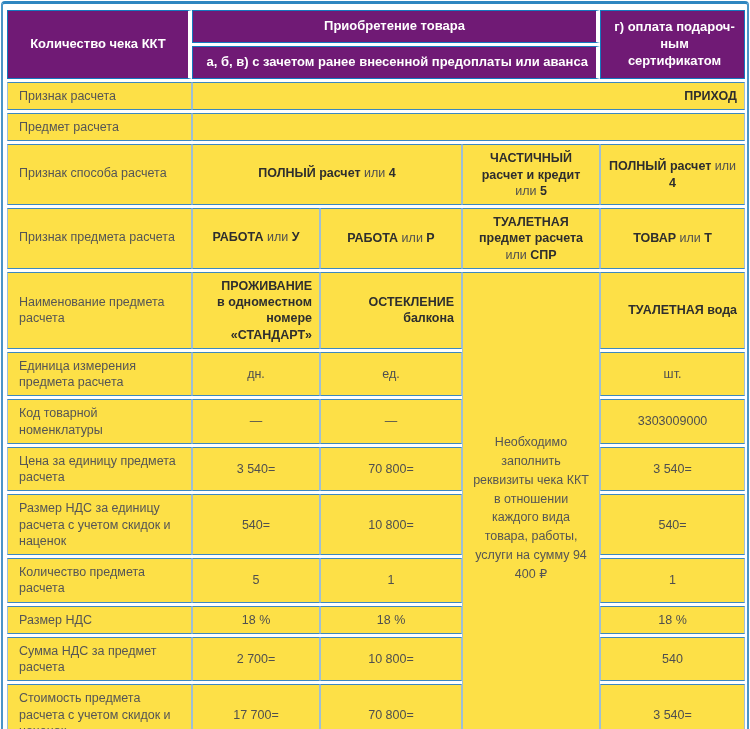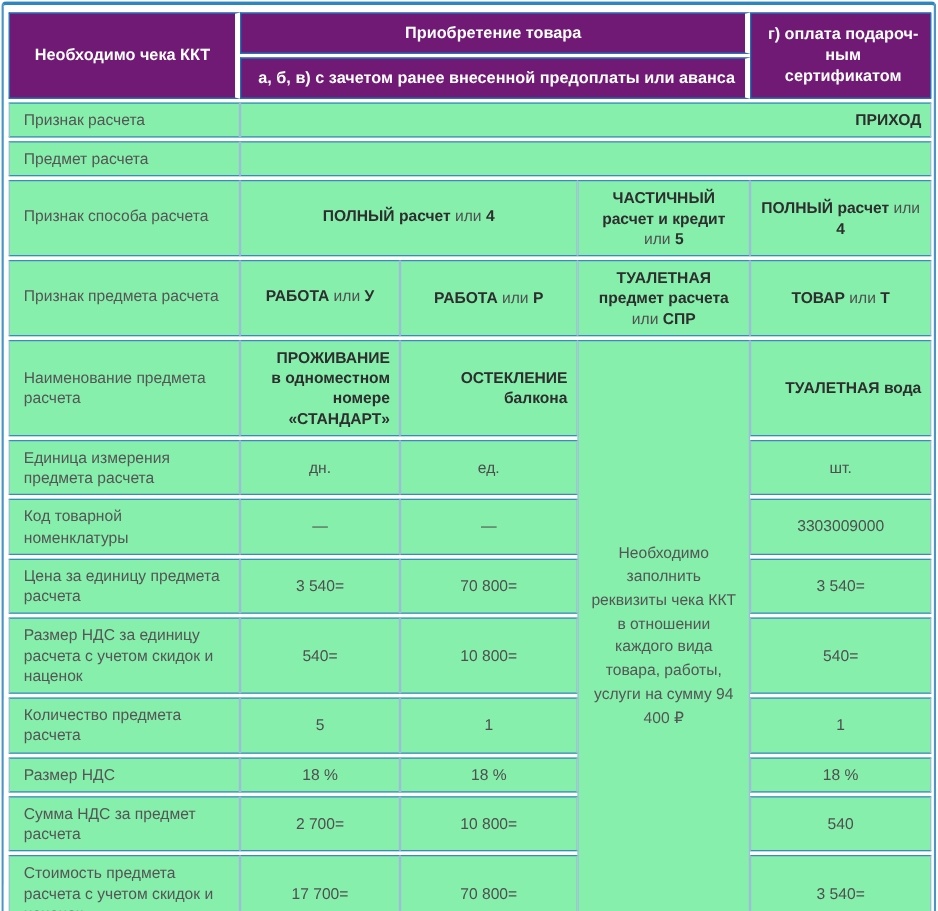--- a/index.html
+++ b/index.html
@@ -17,21 +17,21 @@
     padding:3px 4px;
     background:#fff;
   }
   table.kkt{
     width:738px;
     table-layout:fixed;
     border-collapse:separate;
     border-spacing:0 3px;
   }
   td{
-    background:#86efac;
+    background:#fde047;
     border:1px solid #9dbfd6;
     border-top-color:#3c88c0;
     border-bottom-color:#3c88c0;
     padding:5px 7px;
     vertical-align:middle;
     line-height:1.3;
   }
   td:empty::after{content:"\00a0";}
   td.lbl{
     text-align:left;
@@ -67,21 +67,21 @@
   <table class="kkt">
     <colgroup>
       <col style="width:185px">
       <col style="width:128px">
       <col style="width:142px">
       <col style="width:138px">
       <col style="width:145px">
     </colgroup>
     <tbody>
         <tr>
-          <td rowspan="2" class="hdr gap-r">Необходимо чека ККТ</td>
+          <td rowspan="2" class="hdr gap-r">Количество чека ККТ</td>
           <td colspan="3" class="hdr gap-r">Приобретение товара</td>
           <td rowspan="2" class="hdr hdr-left">г) оплата подароч-<br>ным сертификатом</td>
         </tr>
         <tr>
           <td colspan="3" class="hdr hdr-sub gap-r">а, б, в) с зачетом ранее внесенной предоплаты или аванса</td>
         </tr>
         <tr>
           <td class="lbl">Признак расчета</td>
           <td colspan="4" class="center b">ПРИХОД</td>
         </tr>

